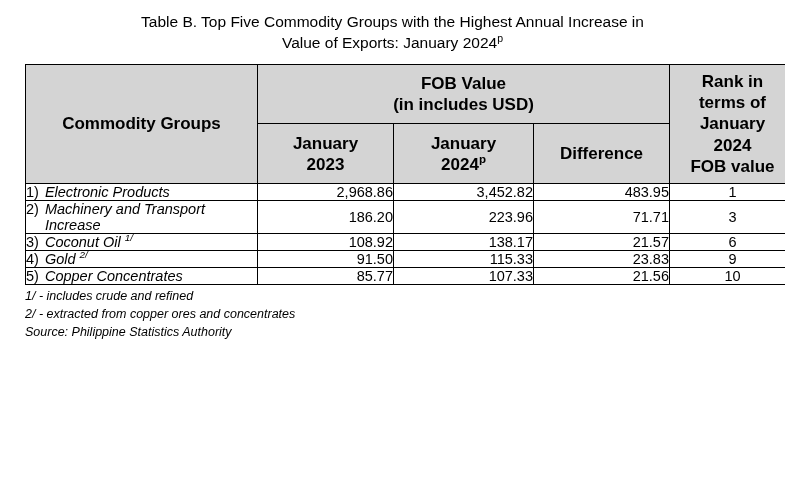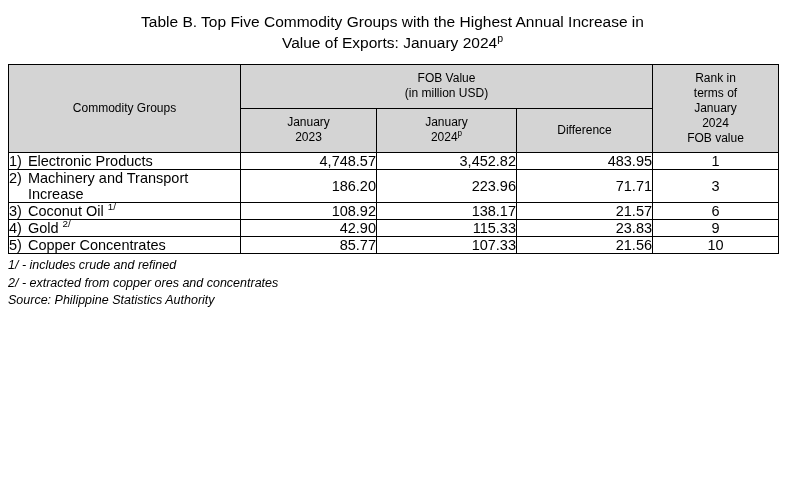--- a/index.html
+++ b/index.html
@@ -12,21 +12,21 @@
     background: #ffffff;
     font-family: "Liberation Sans", sans-serif;
     color: #000000;
     overflow: hidden;
   }
   .page {
     position: relative;
     width: 785px;
     height: 360px;
     box-sizing: border-box;
-    padding: 0 8px;
+    padding: 0 25px;
   }
   .title {
     text-align: center;
     font-size: 15.5px;
     line-height: 1.35;
     padding-top: 12px;
     padding-bottom: 10px;
     font-weight: normal;
   }
   .title .line {
@@ -43,22 +43,22 @@
     margin: 0 auto;
     table-layout: fixed;
   }
   table.tbl th, table.tbl td {
     border: 1px solid #000000;
     padding: 0;
   }
   .hdr {
     background: #d4d4d4;
     text-align: center;
-    font-weight: normal;
-    font-size: 12px;
+    font-weight: bold;
+    font-size: 17px;
     line-height: 1.25;
   }
   .hdr.left {
     text-align: center;
   }
   .cell-pad {
     padding: 6px 8px;
   }
   td.grp {
     font-size: 14.5px;
@@ -82,20 +82,21 @@
     display: flex;
     align-items: flex-start;
   }
   .grp-num {
     flex: 0 0 auto;
     padding-right: 6px;
     white-space: nowrap;
   }
   .grp-label {
     flex: 1 1 auto;
+    font-style: italic;
   }
   .footnotes {
     width: 770px;
     margin: 3px auto 4px auto;
     font-size: 12.5px;
     font-style: italic;
     line-height: 1.42;
   }
   .footnotes div {
     white-space: nowrap;
@@ -120,21 +121,21 @@
       <col style="width:126px">
     </colgroup>
     <thead>
       <tr>
         <th class="hdr left" rowspan="2">
           <div class="cell-pad">Commodity Groups</div>
         </th>
         <th class="hdr" colspan="3">
           <div class="cell-pad">
             <div>FOB Value</div>
-            <div>(in million USD)</div>
+            <div>(in includes USD)</div>
           </div>
         </th>
         <th class="hdr" rowspan="2">
           <div class="cell-pad">
             <div>Rank in</div>
             <div>terms of</div>
             <div>January</div>
             <div>2024</div>
             <div>FOB value</div>
           </div>
@@ -159,21 +160,21 @@
       </tr>
     </thead>
     <tbody>
       <tr>
         <td class="grp">
           <div class="grp-inner">
             <span class="grp-num">1)</span>
             <span class="grp-label"><span>Electronic Products</span><sup></sup></span>
           </div>
         </td>
-        <td class="num">4,748.57</td>
+        <td class="num">2,968.86</td>
         <td class="num">3,452.82</td>
         <td class="num">483.95</td>
         <td class="rank">1</td>
       </tr>
       <tr>
         <td class="grp">
           <div class="grp-inner">
             <span class="grp-num">2)</span>
             <span class="grp-label"><span>Machinery and Transport Increase</span><sup></sup></span>
           </div>
@@ -195,21 +196,21 @@
         <td class="num">21.57</td>
         <td class="rank">6</td>
       </tr>
       <tr>
         <td class="grp">
           <div class="grp-inner">
             <span class="grp-num">4)</span>
             <span class="grp-label"><span>Gold</span> <sup>2/</sup></span>
           </div>
         </td>
-        <td class="num">42.90</td>
+        <td class="num">91.50</td>
         <td class="num">115.33</td>
         <td class="num">23.83</td>
         <td class="rank">9</td>
       </tr>
       <tr>
         <td class="grp">
           <div class="grp-inner">
             <span class="grp-num">5)</span>
             <span class="grp-label"><span>Copper Concentrates</span><sup></sup></span>
           </div>

